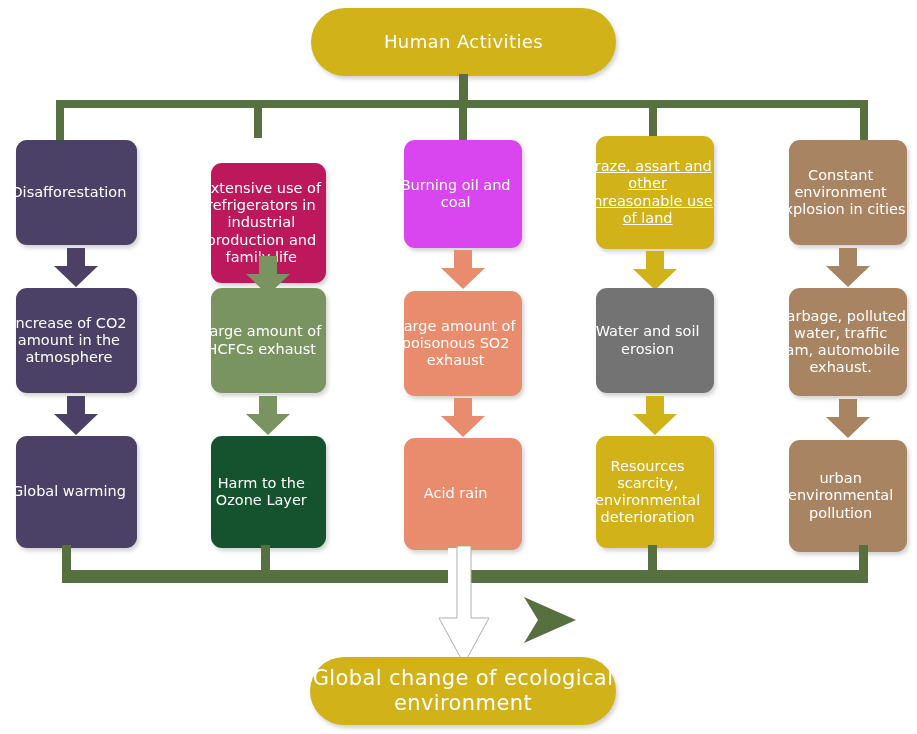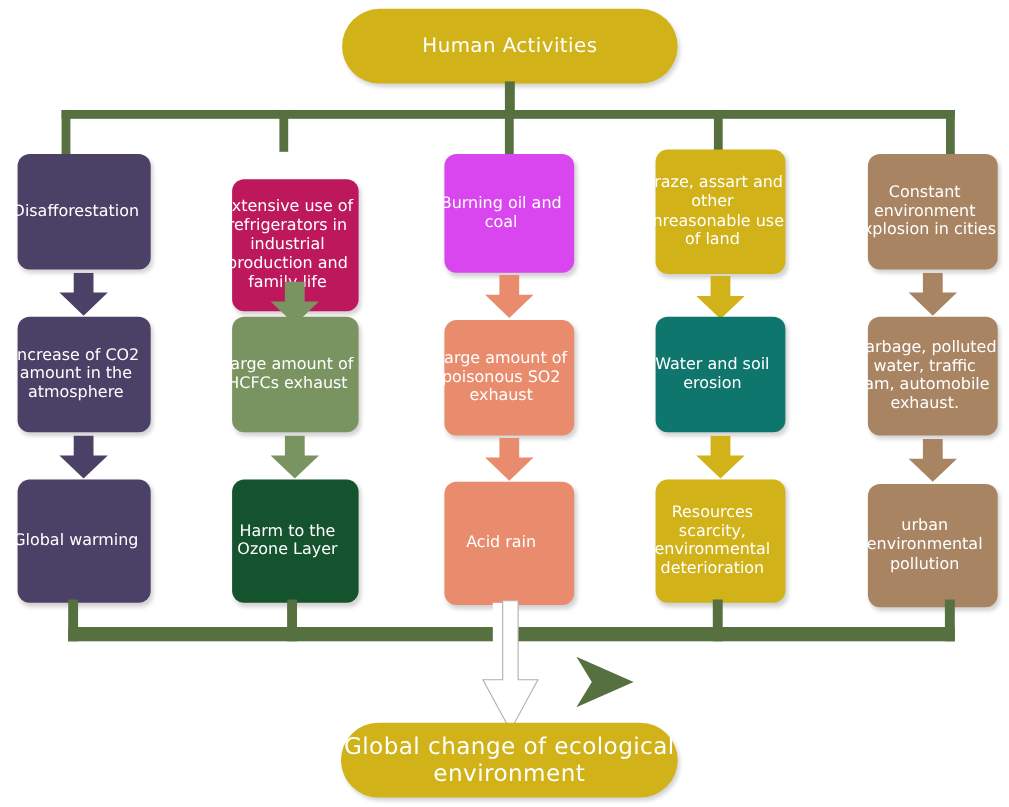--- a/index.html
+++ b/index.html
@@ -168,32 +168,32 @@
   </div>
   <div class="blockarrow" style="left:436px; top:398px;">
     <svg width="46" height="40" viewBox="0 0 46 40">
       <path d="M14,0 L32,0 L32,18 L45,18 L23,39 L1,18 L14,18 Z" fill="#E98C6E"></path>
     </svg>
   </div>
   <div class="node box" style="left:400px; top:438px; width:118px; height:112px; background:#E98C6E;">
     <span class="label">Acid rain</span>
   </div>
 
-  <div class="node box" style="left:592px; top:136px; width:118px; height:113px; background:#D1B218;">
+  <div class="node box" style="left:592px; top:136px; width:118px; height:113px; background:#D1B218;text-decoration:underline;">
     <span class="label">Graze, assart and
 other
 Unreasonable use
 of land</span>
   </div>
   <div class="blockarrow" style="left:628px; top:251px;">
     <svg width="46" height="40" viewBox="0 0 46 40">
       <path d="M14,0 L32,0 L32,18 L45,18 L23,39 L1,18 L14,18 Z" fill="#D1B218"></path>
     </svg>
   </div>
-  <div class="node box" style="left:592px; top:288px; width:118px; height:105px; background:#0f766e;">
+  <div class="node box" style="left:592px; top:288px; width:118px; height:105px; background:#737373;">
     <span class="label">Water and soil
 erosion</span>
   </div>
   <div class="blockarrow" style="left:628px; top:396px;">
     <svg width="46" height="40" viewBox="0 0 46 40">
       <path d="M14,0 L32,0 L32,18 L45,18 L23,39 L1,18 L14,18 Z" fill="#D1B218"></path>
     </svg>
   </div>
   <div class="node box" style="left:592px; top:436px; width:118px; height:112px; background:#D1B218;">
     <span class="label">Resources

